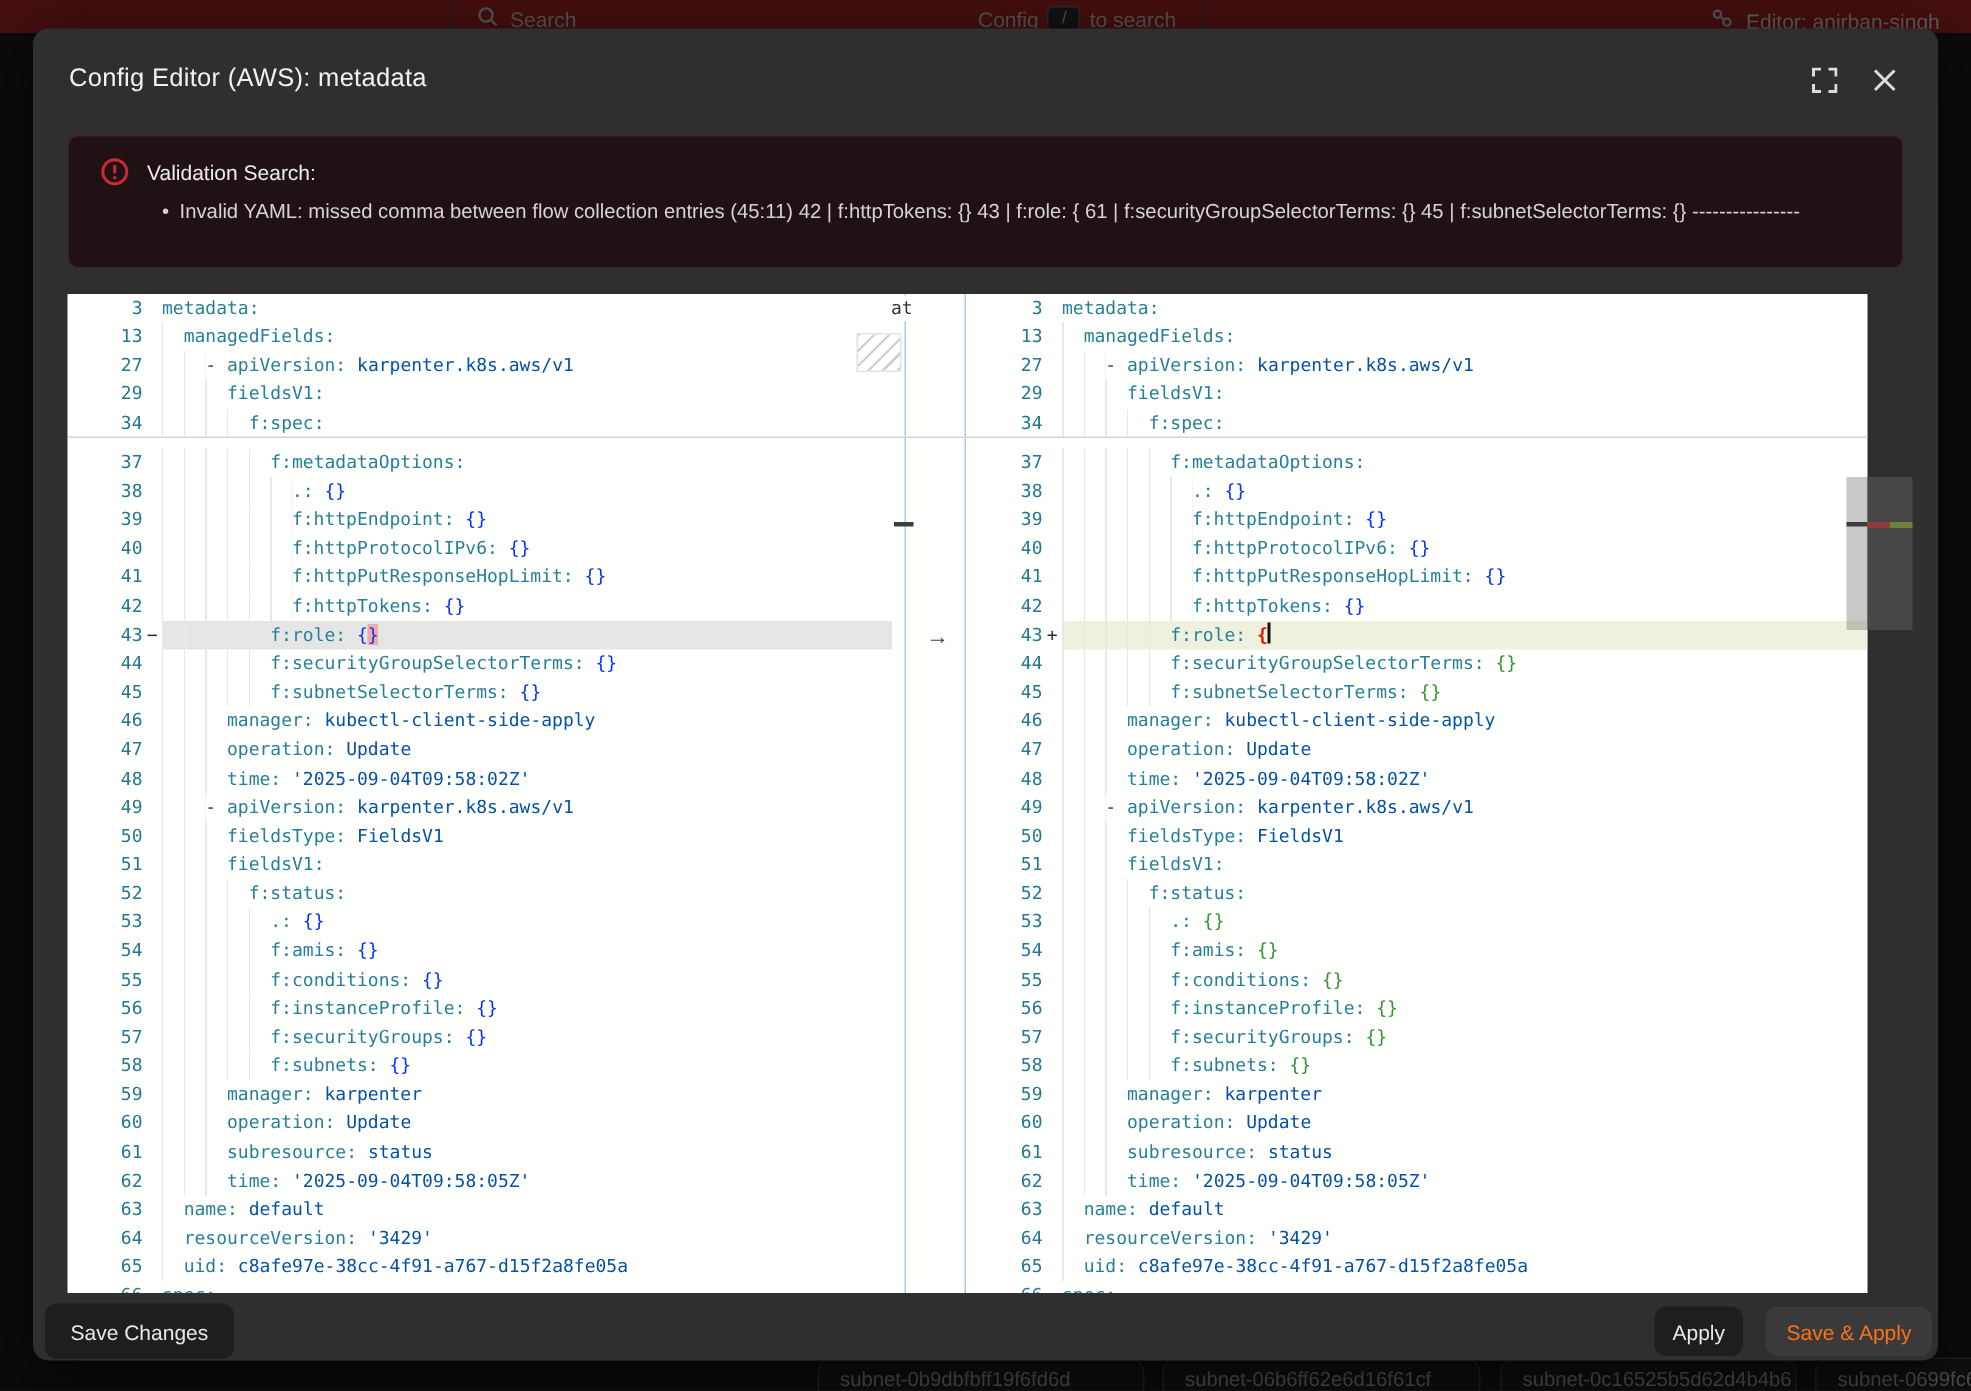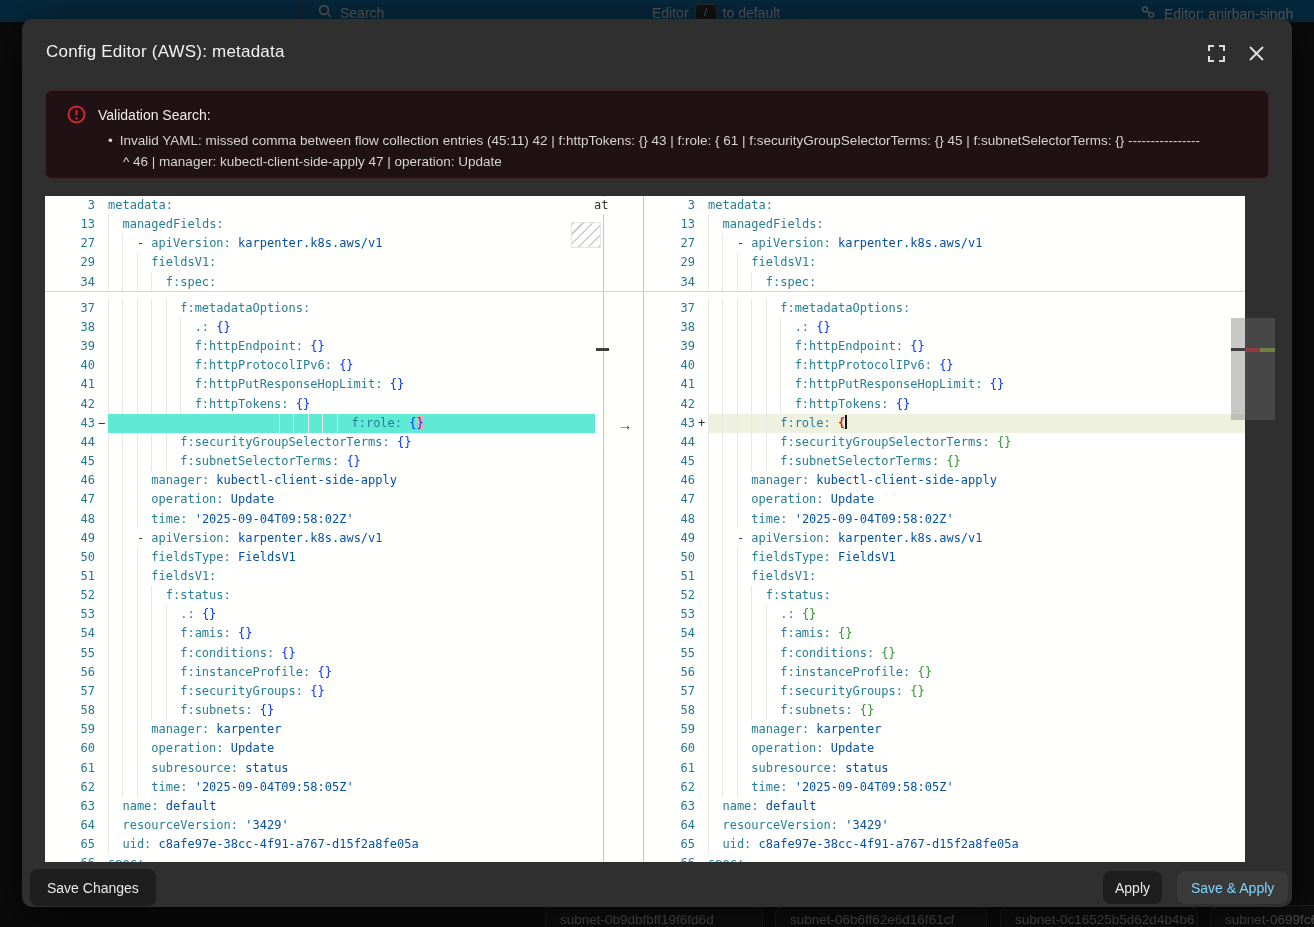--- a/index.html
+++ b/index.html
@@ -1,20 +1,20 @@
 <!DOCTYPE html>
 <html style="--c-modal-bg: #2f2f2f; --c-editor-bg: #fffffe; --c-danger: #cb2431; --c-yaml-key: #267f99; --c-yaml-value: #0451a5; --c-bracket: #0431fa; --c-bracket-nested: #319331; --c-bracket-unmatched: #e51400; --c-line-number: #237893; --c-deleted-line-bg: #fbdada; --c-added-line-bg: #edf1dd; --c-deleted-char-bg: #f1a8a8;"><head>
 <meta charset="utf-8">
 <style>
   * { margin:0; padding:0; box-sizing:border-box; }
   html,body { width:1314px; height:927px; overflow:hidden; background:#141414;
     font-family:"Liberation Sans", sans-serif; }
 
   
-  .topbar { position:absolute; left:0; top:0; width:1314px; height:22px; background:#0c4a6e; z-index:1; }
+  .topbar { position:absolute; left:0; top:0; width:1314px; height:22px; background:#7f1d1d; z-index:1; }
   .topbar .vdiv { position:absolute; top:2px; width:1px; height:20px; background:#3a3a3a; }
   .search-wrap { position:absolute; left:318px; top:4px; display:flex; align-items:center; gap:8px; color:#9a9a9a; font-size:14px; }
   .press-hint { position:absolute; left:652px; top:4px; display:flex; align-items:center; gap:6px; color:#9a9a9a; font-size:14px; }
   .keycap { display:inline-block; min-width:22px; height:17px; line-height:15px; text-align:center; border:1px solid #4d4d4d; border-radius:4px; font-size:11px; color:#9a9a9a; background:#222; }
   .cluster-wrap { position:absolute; left:1140px; top:4px; display:flex; align-items:center; gap:8px; color:#a8a8a8; font-size:14px; white-space:nowrap; }
 
   .chips { position:absolute; left:0; top:905px; width:1314px; height:22px; z-index:1; }
   .chip { position:absolute; top:0; height:30px; background:#1d1d1d; border:1px solid #383838; border-radius:10px; color:#8f8f8f; font-size:13.5px; padding:6px 14px 0 14px; white-space:nowrap; overflow:hidden; }
 
   .overlay { position:absolute; inset:0; background:rgba(0,0,0,0.45); z-index:5; }
@@ -41,21 +41,21 @@
   #pane-right { left:600px; width:600px; }
   .midstrip { position:absolute; left:550px; top:0; width:50px; height:100%; background:#fffffe; }
   .midstrip .bluev { position:absolute; top:0; width:1px; height:100%; background:#a9cbe9; }
   .header-border { position:absolute; left:0; top:95px; width:1200px; height:1px; background:#d4d4d4; z-index:3; }
 
   .lines-block { padding-top:7px; }
   .row { display:flex; height:19.17px; font-family:"DejaVu Sans Mono", monospace; font-size:12px; line-height:19.17px; white-space:pre; }
   .num  { flex:0 0 50px; text-align:right; color:#237893; }
   .sign { flex:0 0 13px; text-align:center; color:#2b2b2b; }
   .codewrap { flex:1 1 auto; }
-  .row.del .codewrap { background:#5eead4;text-align:center; }
+  .row.del .codewrap { background:#e5e5e5; }
   .row.add .codewrap { background:#edf1dd; }
   .ind { display:inline-block; height:19.17px; vertical-align:top;
     background:repeating-linear-gradient(to right, #e7e7e7 0 1px, transparent 1px 14.44px); }
   .tk-k { color:#267f99; } .tk-v { color:#0451a5; } .tk-d { color:#3b3b3b; }
   .tk-b { color:#0431fa; } .tk-g { color:#319331; }
   .tk-r { color:#e51400; font-weight:bold; }
   .tk-hb { color:#0431fa; background:#f1a8a8; }
   .tk-s { color:#333; }
   .cursor { display:inline-block; width:2px; height:14px; background:#111; vertical-align:-2px; }
 
@@ -72,40 +72,40 @@
 
   
   .outer-thumb { position:absolute; left:1223px; top:299px; width:30px; height:102px; background:#474747; }
   .mark-red    { position:absolute; left:1223px; top:329px; width:15px; height:4px; background:#8f3c3c; }
   .mark-green  { position:absolute; left:1238px; top:329px; width:15px; height:4px; background:#71813f; }
 
   
   .btn { position:absolute; border:none; border-radius:8px; font-family:"Liberation Sans", sans-serif; font-size:14px; cursor:pointer; }
   #undo-btn { left:8px;  top:850px; height:37px; padding:0 17px; background:#1e1e1e; color:#e8e8e8; }
   #close-footer-btn { left:1081px; top:852px; height:33px; padding:0 12px; background:#1e1e1e; color:#e8e8e8; }
-  #save-btn { left:1155px; top:852px; height:33px; padding:0 14px; background:#3a3a3a; color:#7dd3fc; cursor:default; }
+  #save-btn { left:1155px; top:852px; height:33px; padding:0 14px; background:#3a3a3a; color:#f97316; cursor:default; }
 </style>
 </head>
 <body>
 
 <div class="topbar">
   <div class="vdiv" style="left:300px"></div>
   <div class="search-wrap">
     <span>
       <svg width="14" height="14" viewBox="0 0 14 14">
           <circle cx="6" cy="6" r="4.4" fill="none" stroke="#9a9a9a" stroke-width="1.6"></circle>
           <line x1="9.4" y1="9.4" x2="13" y2="13" stroke="#9a9a9a" stroke-width="1.6"></line>
         </svg>
     </span>
     <span>Search</span>
   </div>
   <div class="press-hint">
-    <span>Editor</span>
+    <span>Config</span>
     <span class="keycap">/</span>
-    <span>to default</span>
+    <span>to search</span>
   </div>
   <div class="vdiv" style="left:803px"></div>
   <div class="cluster-wrap">
     <span>
       <svg width="16" height="16" viewBox="0 0 16 16">
           <circle cx="5" cy="5.5" r="2.4" fill="none" stroke="#9a9a9a" stroke-width="1.5"></circle>
           <circle cx="11.3" cy="10.8" r="2.4" fill="none" stroke="#9a9a9a" stroke-width="1.5"></circle>
           <line x1="6.8" y1="7" x2="9.6" y2="9.3" stroke="#9a9a9a" stroke-width="1.5"></line>
         </svg>
     </span>
@@ -144,21 +144,20 @@
     <div class="banner-icon">
       <svg width="19" height="19" viewBox="0 0 19 19">
           <circle cx="9.5" cy="9.5" r="8" fill="none" stroke="#cb2936" stroke-width="2"></circle>
           <line x1="9.5" y1="5" x2="9.5" y2="10.5" stroke="#cb2936" stroke-width="2"></line>
           <circle cx="9.5" cy="13.5" r="1.2" fill="#cb2936"></circle>
         </svg>
     </div>
     <div class="banner-title">Validation Search:</div>
     <div class="banner-bullet">
       <div><span class="dot">•</span><span>Invalid YAML: missed comma between flow collection entries (45:11) 42 | f:httpTokens: {} 43 | f:role: { 61 | f:securityGroupSelectorTerms: {} 45 | f:subnetSelectorTerms: {} ----------------</span></div>
-      <div style="padding-left:15px"><span>^ 46 | manager: kubectl-client-side-apply 47 | operation: Update</span></div>
     </div>
   </div>
 
   <div class="editor">
     <div class="pane" id="pane-left">
         <div>
           <div class="row"><span class="num">3</span><span class="sign"></span><span class="codewrap"><span class="ind" style="width: 0px;"></span><span class="tk-k">metadata:</span></span></div>
           <div class="row"><span class="num">13</span><span class="sign"></span><span class="codewrap"><span class="ind" style="width: 14.44px;"></span><span class="tk-k">managedFields:</span></span></div>
           <div class="row"><span class="num">27</span><span class="sign"></span><span class="codewrap"><span class="ind" style="width: 28.88px;"></span><span class="tk-d">- </span><span class="tk-k">apiVersion:</span><span class="tk-s"> </span><span class="tk-v">karpenter.k8s.aws/v1</span></span></div>
           <div class="row"><span class="num">29</span><span class="sign"></span><span class="codewrap"><span class="ind" style="width: 43.32px;"></span><span class="tk-k">fieldsV1:</span></span></div>

